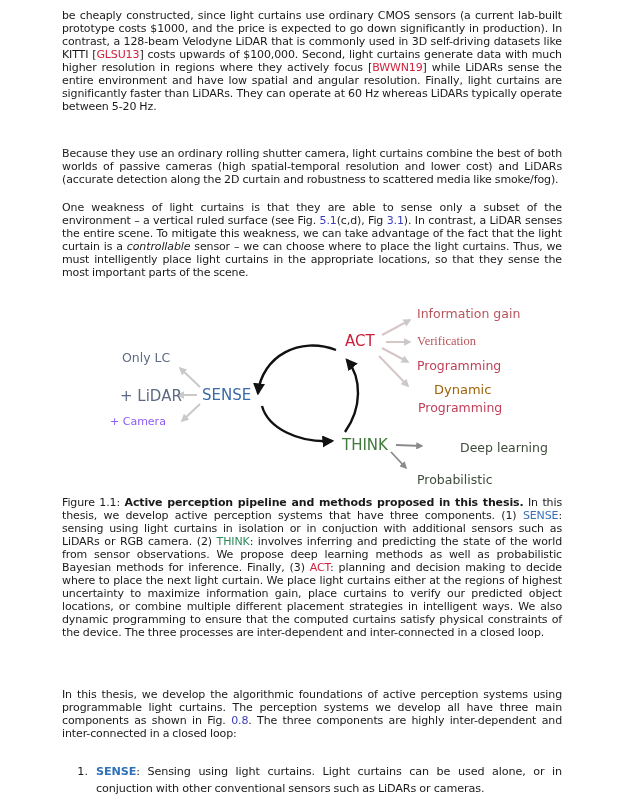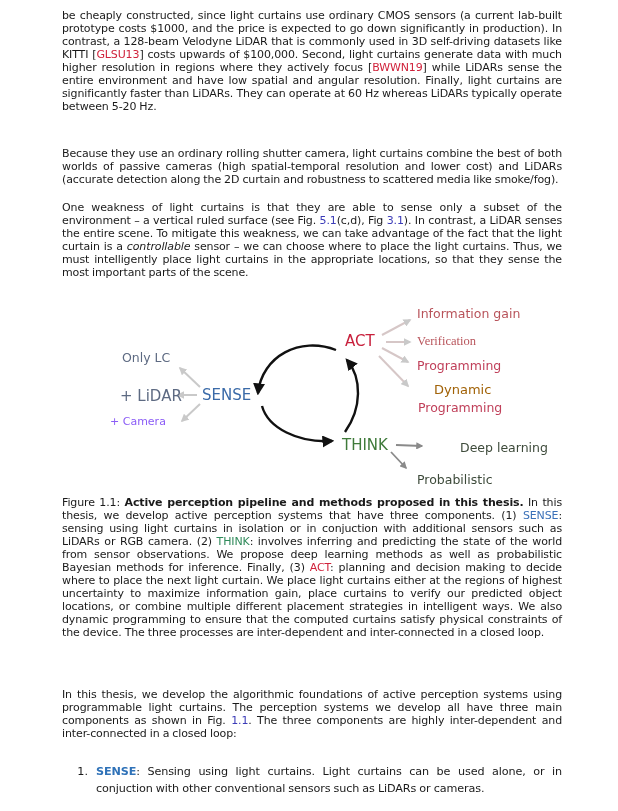--- a/index.html
+++ b/index.html
@@ -87,21 +87,21 @@
   <span class="dl" style="left:328px; top:142px; font-size:12.5px; color:#3d4a3a;margin-left:32px;">Deep learning</span>
   <span class="dl" style="left:317px; top:174px; font-size:12.5px; color:#3d4a3a;">Probabilistic</span>
 </div>
 
 <div class="page">
   <p class="para" style="position:absolute; top:496px; width:500px;">
     <span>Figure 1.1: </span><b>Active perception pipeline and methods proposed in this thesis.</b><span> In this thesis, we develop active perception systems that have three components. (1) </span><span class="c-sense">SENSE</span><span>: sensing using light curtains in isolation or in conjuction with additional sensors such as LiDARs or RGB camera. (2) </span><span class="c-think">THINK</span><span>: involves inferring and predicting the state of the world from sensor observations. We propose deep learning methods as well as probabilistic Bayesian methods for inference. Finally, (3) </span><span class="c-act">ACT</span><span>: planning and decision making to decide where to place the next light curtain. We place light curtains either at the regions of highest uncertainty to maximize information gain, place curtains to verify our predicted object locations, or combine multiple different placement strategies in intelligent ways. We also dynamic programming to ensure that the computed curtains satisfy physical constraints of the device. The three processes are inter-dependent and inter-connected in a closed loop.</span>
   </p>
 
   <p class="para" style="position:absolute; top:688px; width:500px;">
-    <span>In this thesis, we develop the algorithmic foundations of active perception systems using programmable light curtains. The perception systems we develop all have three main components as shown in Fig. </span><a class="ref">1.1</a><span>. The three components are highly inter-dependent and inter-connected in a closed loop:</span>
+    <span>In this thesis, we develop the algorithmic foundations of active perception systems using programmable light curtains. The perception systems we develop all have three main components as shown in Fig. </span><a class="ref">0.8</a><span>. The three components are highly inter-dependent and inter-connected in a closed loop:</span>
   </p>
 </div>
 
 <div class="list">
   <div class="list-item">
     <span class="list-num">1.</span>
     <span class="list-body"><span class="sense-bold">SENSE</span><span>: Sensing using light curtains. Light curtains can be used alone, or in conjuction with other conventional sensors such as LiDARs or cameras.</span></span>
   </div>
 </div>
 

